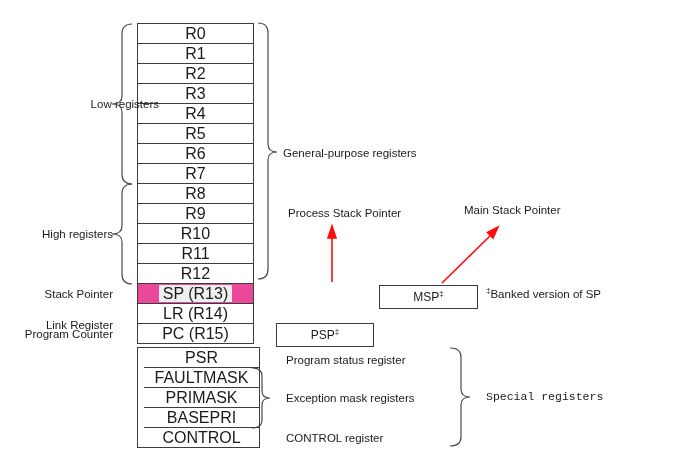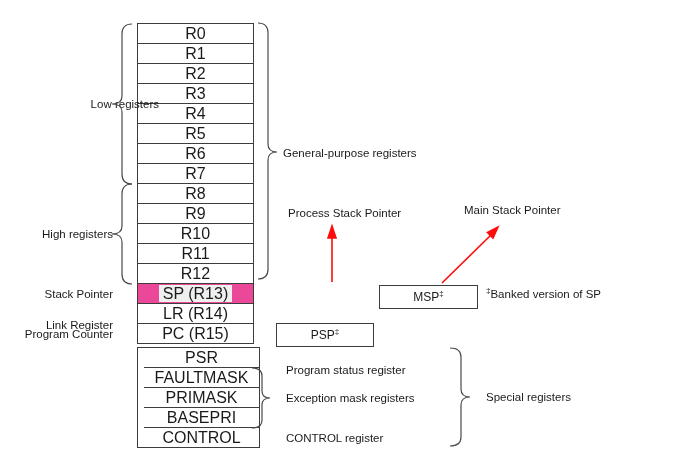--- a/index.html
+++ b/index.html
@@ -67,24 +67,24 @@
   <div class="lbl right-align" style="left:0; width:113px; top:97px;margin-left:46px;">Low registers</div>
   <div class="lbl right-align" style="left:0; width:113px; top:227px;">High registers</div>
   <div class="lbl right-align" style="left:0; width:113px; top:287px;">Stack Pointer</div>
   <div class="lbl right-align" style="left:0; width:113px; top:318px;">Link Register</div>
   <div class="lbl right-align" style="left:0; width:113px; top:327px;">Program Counter</div>
 
   <div class="lbl" style="left:283px; top:146px;">General-purpose registers</div>
   <div class="lbl" style="left:288px; top:206px;">Process Stack Pointer</div>
   <div class="lbl" style="left:464px; top:203px;">Main Stack Pointer</div>
   <div class="lbl" style="left:486px; top:287px;"><sup>‡</sup><span>Banked version of SP</span></div>
-  <div class="lbl" style="left:286px; top:353px;margin-top:10px;">Program status register</div>
+  <div class="lbl" style="left:286px; top:353px;">Program status register</div>
   <div class="lbl" style="left:286px; top:391px;">Exception mask registers</div>
   <div class="lbl" style="left:286px; top:431px;">CONTROL register</div>
-  <div class="lbl" style="left:486px; top:390px;">Special registers</div>
+  <div class="lbl" style="left:486px; top:390px;font-family:Liberation Mono, monospace;">Special registers</div>
 
   <div class="ptr-box" style="left:276px; top:285px; width:96px;margin-top:38px;"><span>PSP</span><sup>‡</sup></div>
   <div class="ptr-box" style="left:379px; top:285px; width:97px;"><span>MSP</span><sup>‡</sup></div>
 
   <svg class="overlay" width="693" height="462" viewBox="0 0 693 462">
     <g fill="none" stroke="#4a4a4a" stroke-width="1.2">
 
       <path d="M132,24 Q122,24 122,34 L122,96 Q122,104 112,104 Q122,104 122,112 L122,174 Q122,184 132,184"></path>
 
       <path d="M132,184 Q122,184 122,194 L122,226 Q122,234 112,234 Q122,234 122,242 L122,274 Q122,284 132,284"></path>

